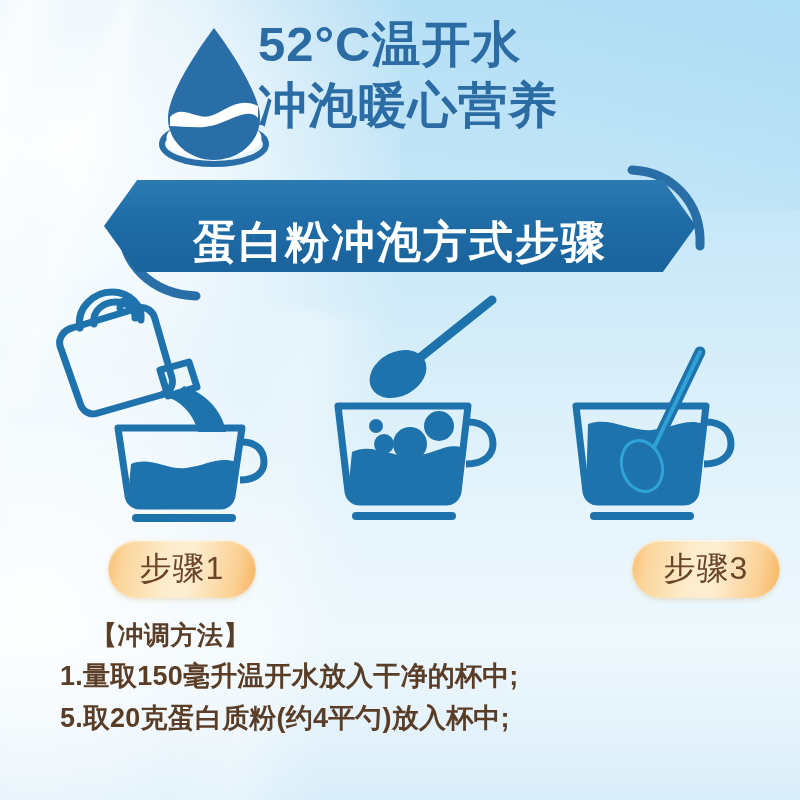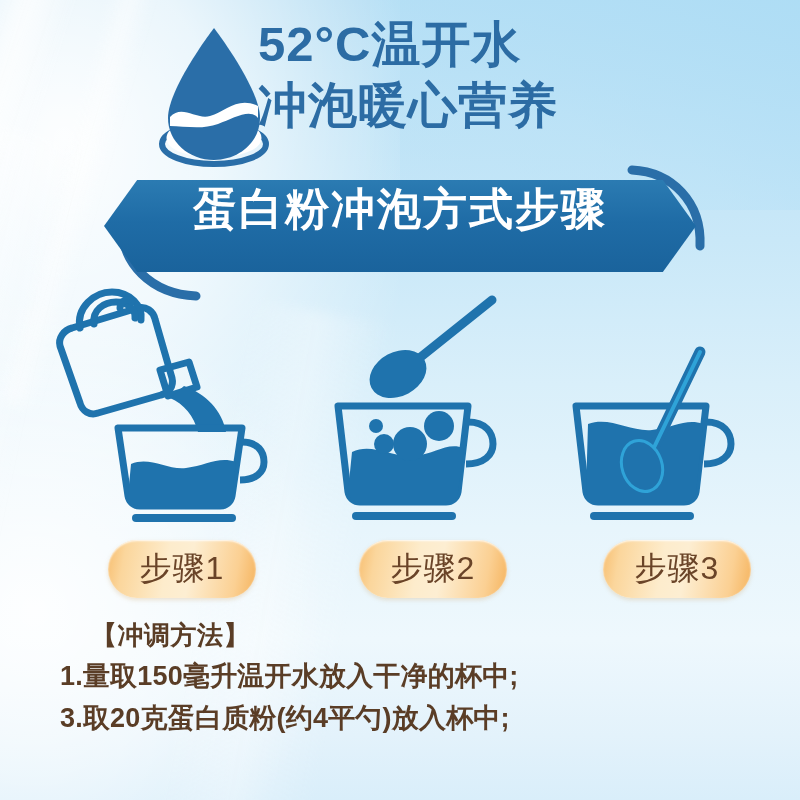--- a/index.html
+++ b/index.html
@@ -110,21 +110,21 @@
     position: absolute;
     left: 10px; bottom: -54px;
     width: 130px; height: 110px;
   }
   .banner {
     position: absolute;
     inset: 0;
     background: linear-gradient(180deg, #2b7bb2 0%, #1f6ca6 45%, #1a639c 100%);
     clip-path: polygon(0% 50%, 5.6% 0%, 94.4% 0%, 100% 50%, 94.4% 100%, 5.6% 100%);
     display: flex;
-    align-items: flex-start;
+    align-items: flex-end;
     justify-content: center;
     box-shadow: 0 3px 7px rgba(30,90,140,0.28);
   }
   .banner-title {
     color: #ffffff;
     font-weight: bold;
     font-size: 44px;
     letter-spacing: 2px;
     white-space: nowrap;
   }
@@ -164,21 +164,21 @@
       #fbd093 85%,
       #f5b35d 100%);
     box-shadow: inset 0 1px 2px rgba(255,255,255,0.9),
                 0 2px 4px rgba(200,150,80,0.25);
     display: flex;
     align-items: center;
     justify-content: center;
   }
   .pill-1 { left: 108px; }
   .pill-2 { left: 359px; }
-  .pill-3 { left: 603px; }
+  .pill-3 { left: 632px; }
   .pill-label {
     color: #6a4428;
     font-size: 32px;
     font-weight: 500;
     letter-spacing: 1px;
     white-space: nowrap;
   }
 
   
   .instructions {
@@ -322,27 +322,24 @@
         <rect x="42" y="226" width="104" height="8" rx="4" fill="#1f73ad"></rect>
       </svg>
     </div>
 
   </div>
 
   <div class="pills-row">
     <div class="pill pill-1">
       <span class="pill-label">步骤1</span>
     </div>
-    <div class="pill pill-2">
-      <span class="pill-label">步骤2</span>
-    </div>
     <div class="pill pill-3">
       <span class="pill-label">步骤3</span>
     </div>
   </div>
 
   <div class="instructions">
     <div class="instr-heading">【冲调方法】</div>
     <div class="instr-item">1.量取150毫升温开水放入干净的杯中;</div>
-    <div class="instr-item">3.取20克蛋白质粉(约4平勺)放入杯中;</div>
+    <div class="instr-item">5.取20克蛋白质粉(约4平勺)放入杯中;</div>
   </div>
 
 </div>
 
 </body></html>

